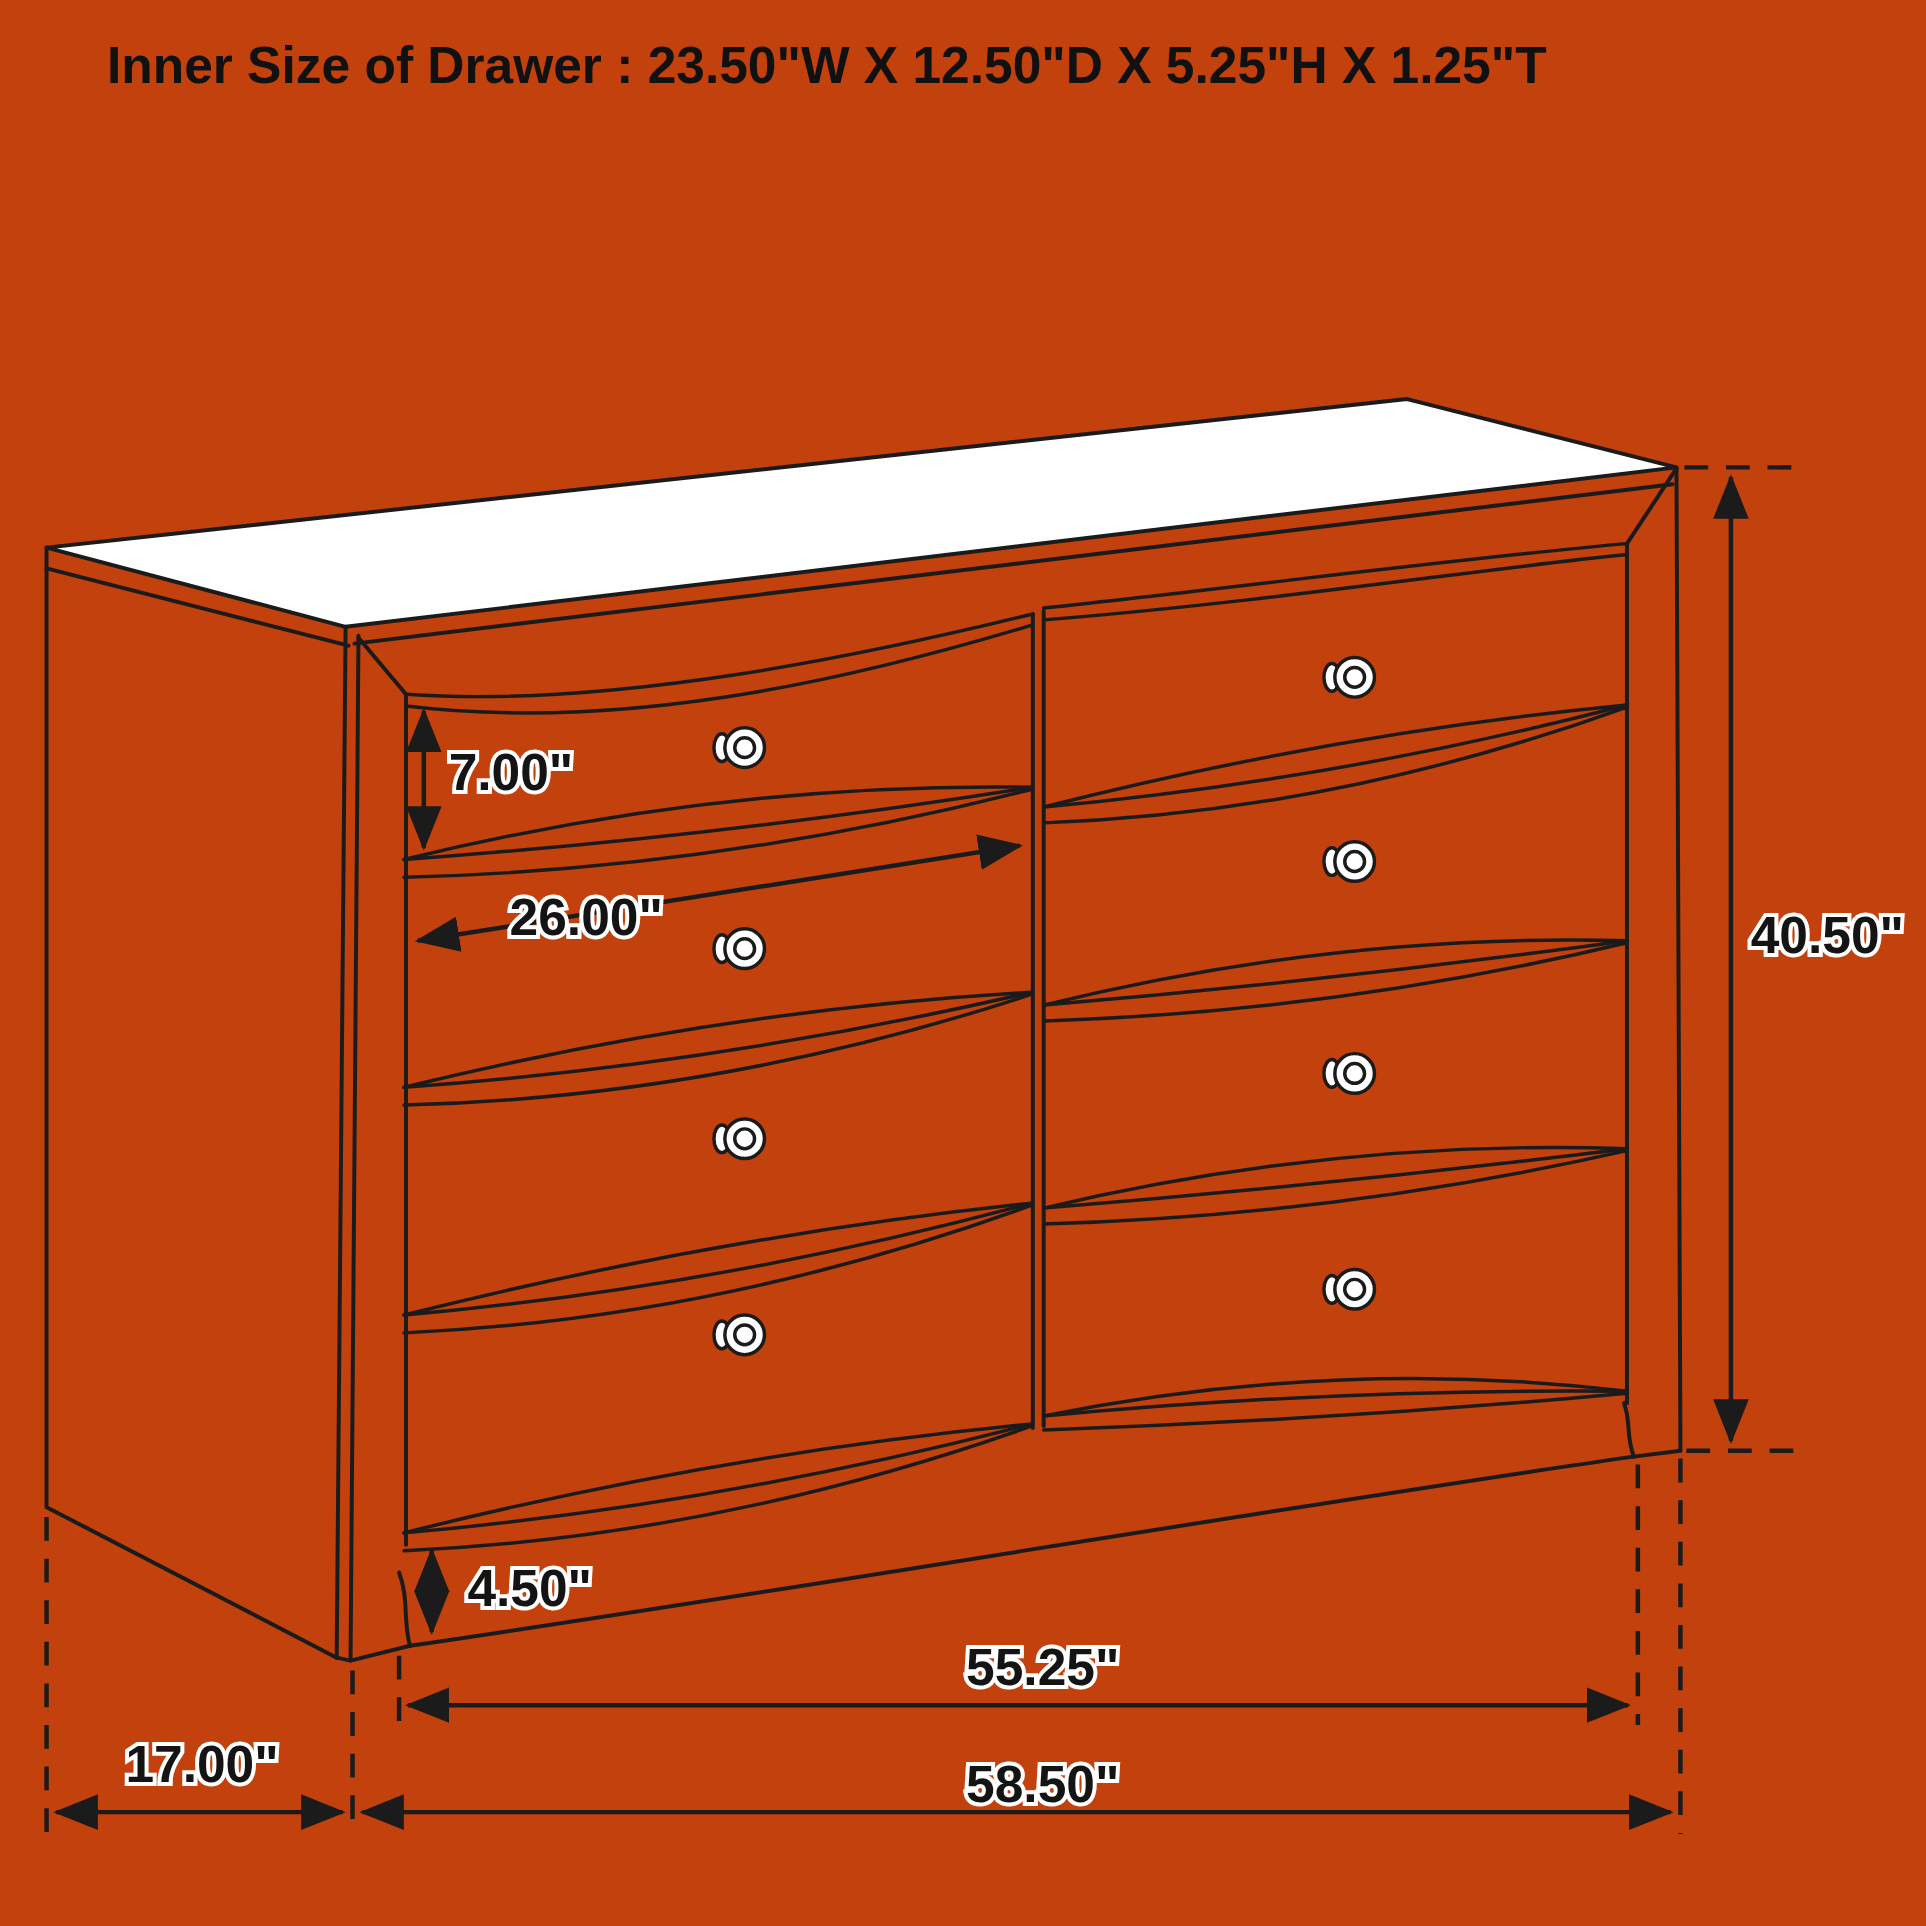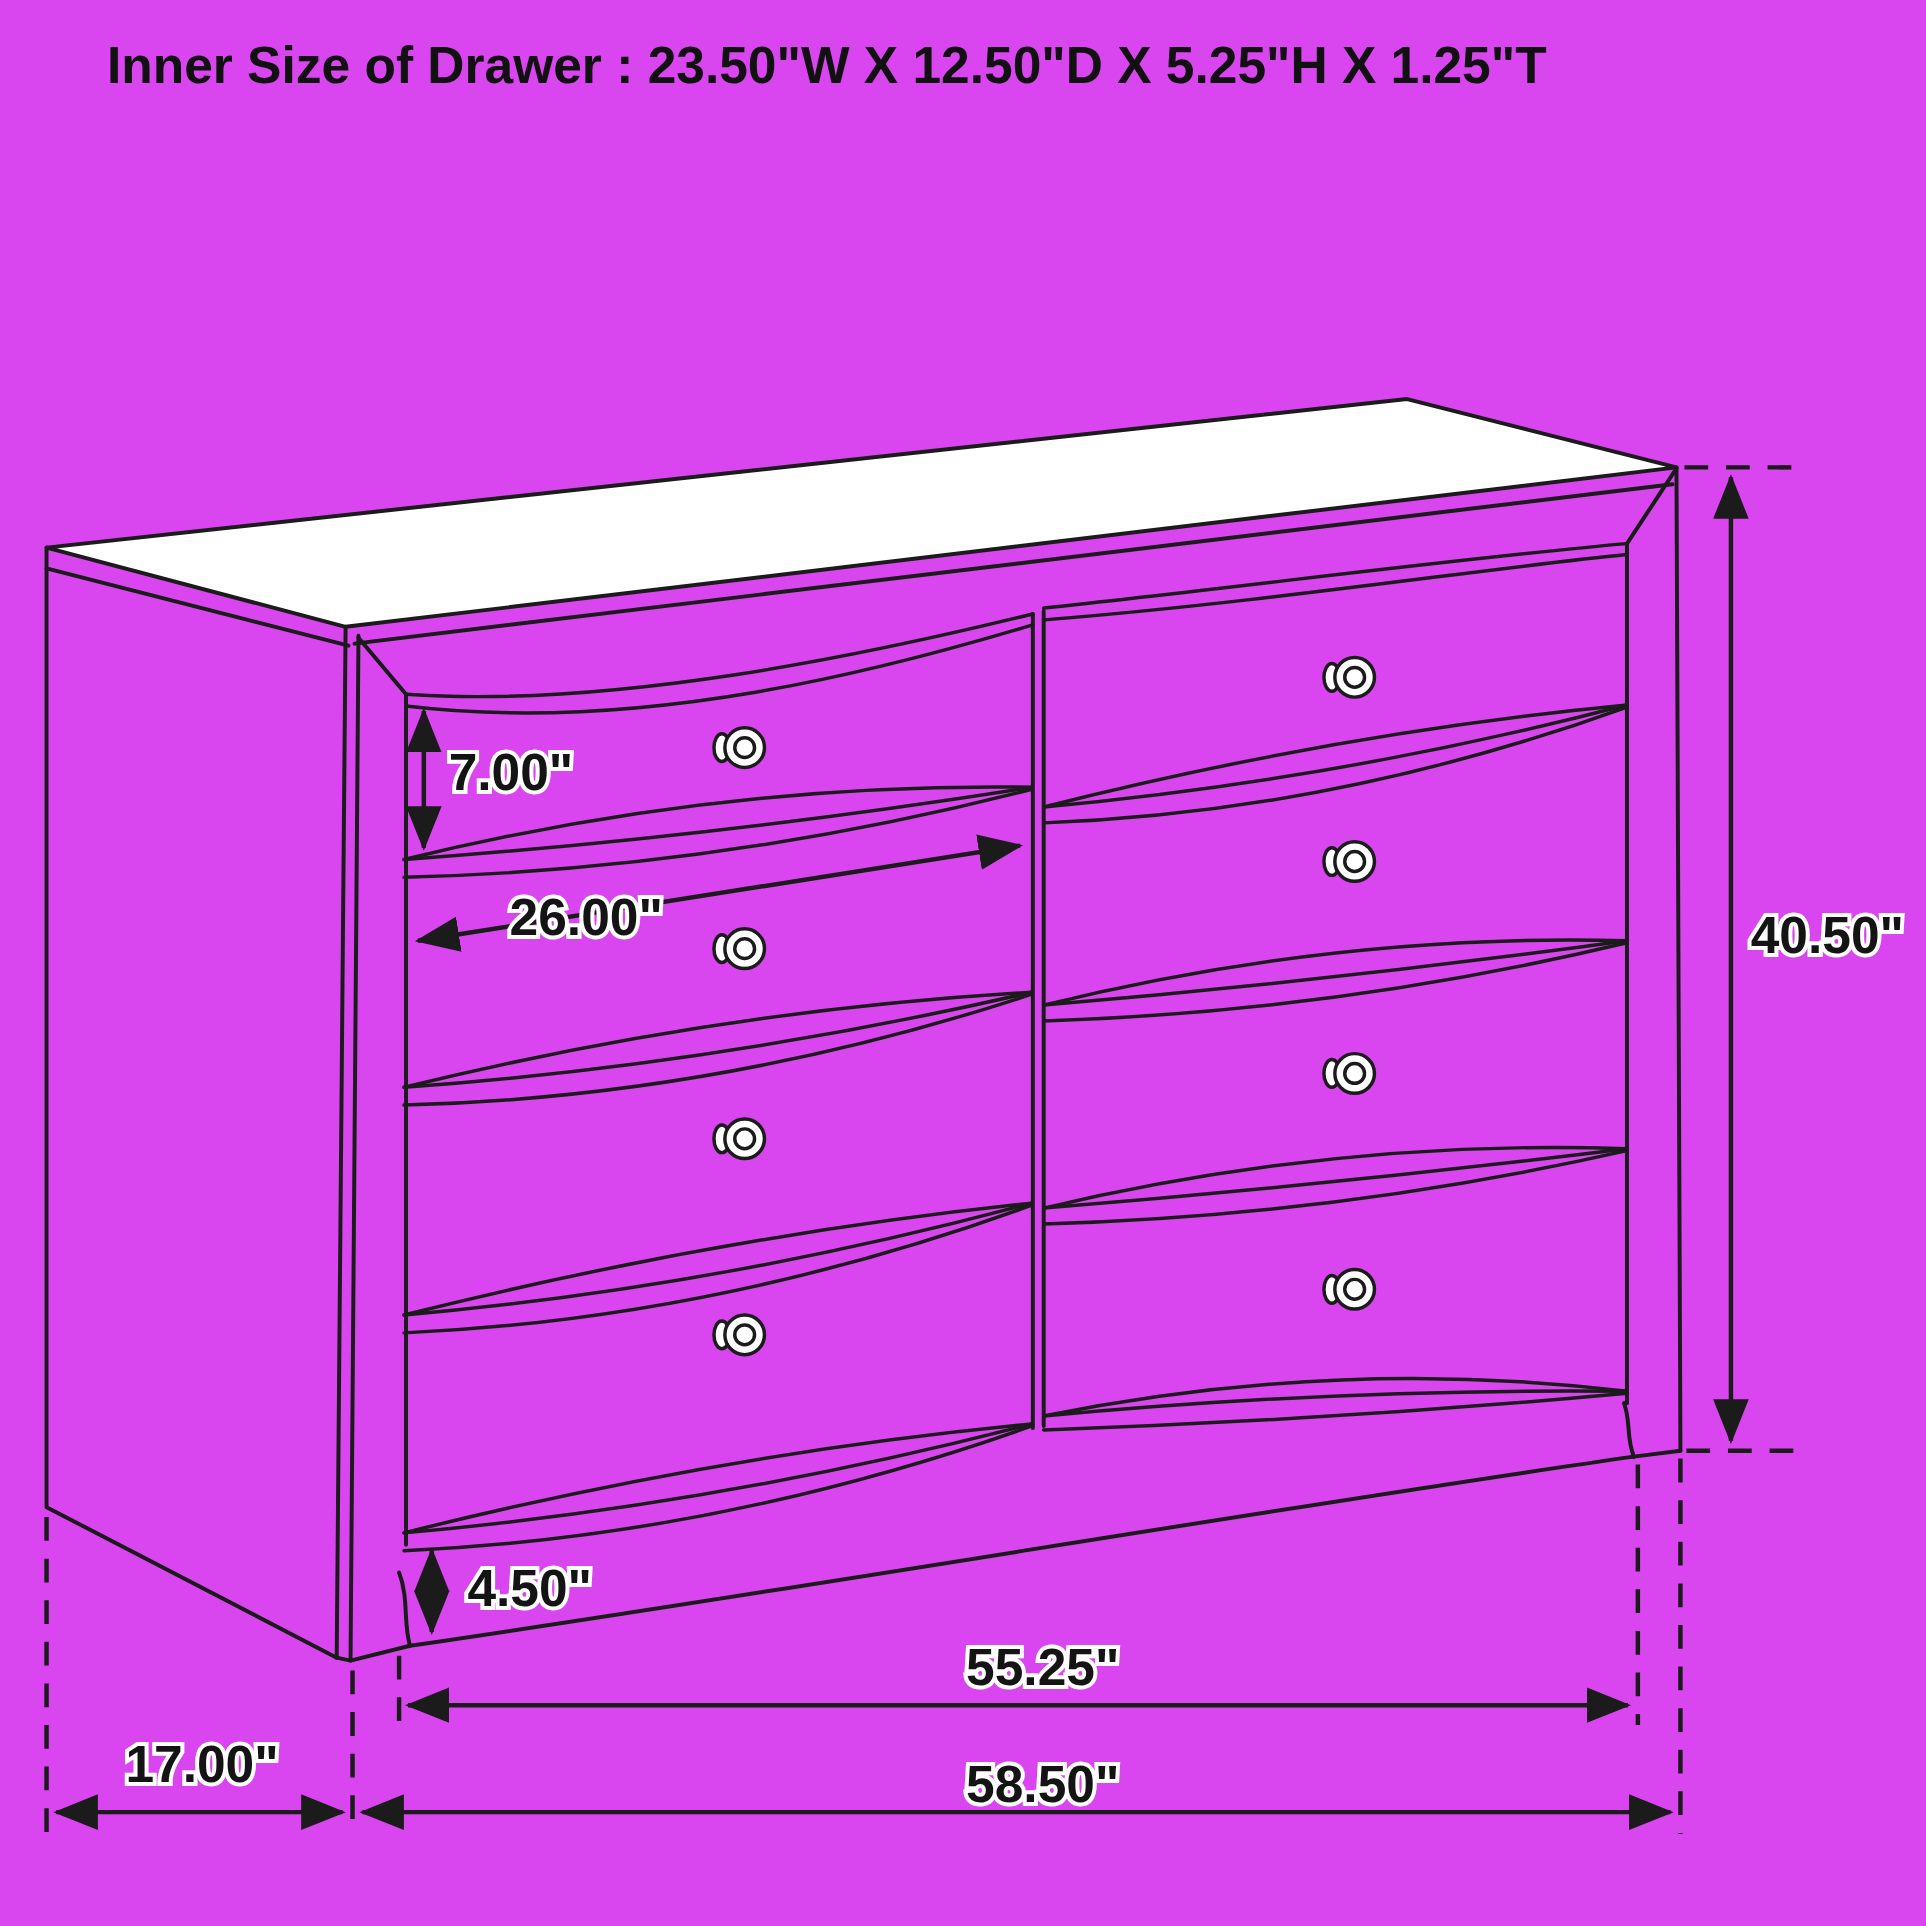--- a/index.html
+++ b/index.html
@@ -1,16 +1,16 @@
 <!DOCTYPE html>
 <html><head>
 <meta charset="utf-8">
 <style>
   html,body{margin:0;padding:0;background:#fff;}
-  .stage{position:relative;width:1927px;height:1927px;background:#d946ef;overflow:hidden;
+  .stage{position:relative;width:1927px;height:1927px;background:#c2410c;overflow:hidden;
          font-family:"Liberation Sans",sans-serif;}
   svg{display:block;}
   .draw path, .draw line, .draw circle, .draw ellipse{vector-effect:none;}
   text.dim{font-family:"Liberation Sans",sans-serif;font-weight:bold;fill:#141414;
            paint-order:stroke;stroke:#ffffff;stroke-width:8px;}
   text.ttl{font-family:"Liberation Sans",sans-serif;font-weight:bold;fill:#111111;}
 </style>
 </head>
 <body>
 

